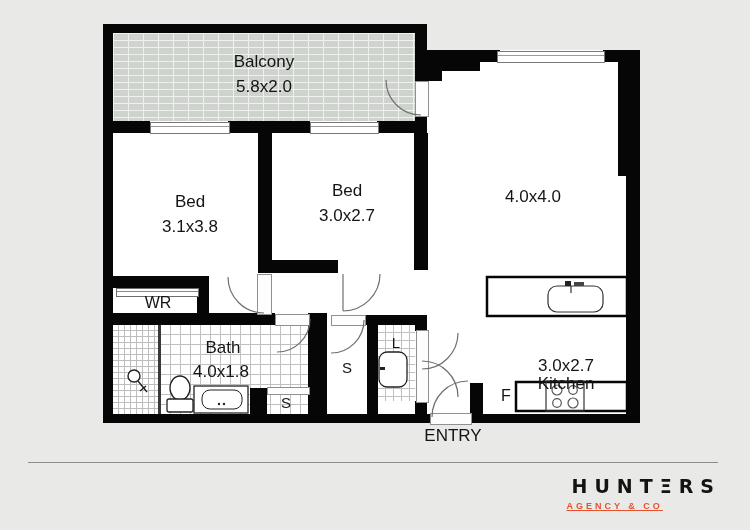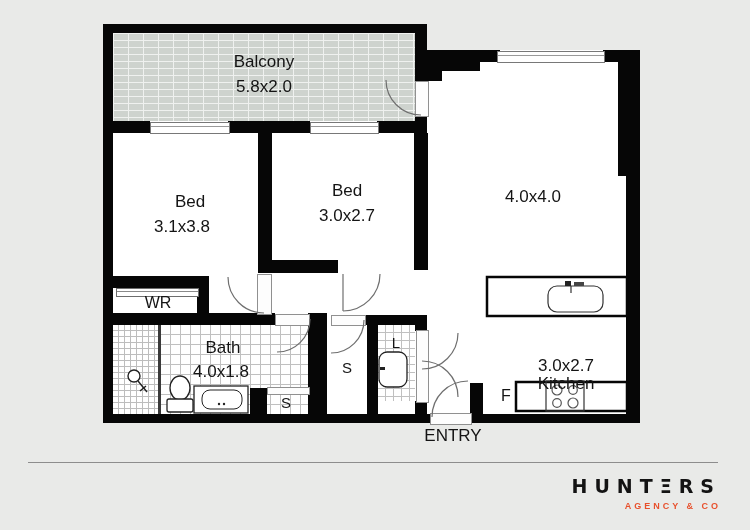--- a/index.html
+++ b/index.html
@@ -25,24 +25,24 @@
                           repeating-linear-gradient(90deg,rgba(0,0,0,0) 0 7px,#c0c0c0 7px 8px);}
   .rail{position:absolute;background:#fff;border:1px solid #6d6d6d;
         background-image:linear-gradient(to bottom,rgba(0,0,0,0) 2px,#8a8a8a 2px,#8a8a8a 3px,rgba(0,0,0,0) 3px);}
   .lbl{position:absolute;transform:translate(-50%,-50%);color:#141414;white-space:nowrap;
        text-align:center;font-size:17px;line-height:1;}
   .lbl.small{font-size:15px;}
   svg.overlay{position:absolute;left:0;top:0;pointer-events:none;}
   .footer-line{position:absolute;left:28px;top:462px;width:690px;height:1px;background:#8d8d8d;}
   .address{position:absolute;left:28px;top:469px;font-size:15px;color:#333;}
   .disclaimer{position:absolute;left:28px;top:493px;font-size:9px;line-height:11px;color:#4d4d4d;}
-  .logo{position:absolute;right:29px;top:475px;text-align:right;}
+  .logo{position:absolute;right:29px;top:475px;text-align:left;}
   .logo .brand{font-family:"DejaVu Sans",sans-serif;font-size:19px;font-weight:600;
                letter-spacing:7px;color:#131313;padding-left:5px;}
-  .logo .tagline{font-size:9px;font-weight:700;letter-spacing:3px;color:#e8512d;margin-top:4px;}
+  .logo .tagline{font-size:9px;font-weight:700;letter-spacing:3px;color:#e8512d;margin-top:4px;text-decoration:underline;}
 </style>
 </head>
 <body>
 
 <div class="stage">
 
   <div class="abs white" style="left:103px;top:24px;width:324px;height:399px;"></div>
   <div class="abs white" style="left:415px;top:50px;width:225px;height:373px;"></div>
 
   <div class="abs brick" style="left:113px;top:33px;width:302px;height:88px;"></div>
@@ -144,21 +144,21 @@
 
     <g stroke="#222" fill="#ffffff" stroke-width="1.3">
       <rect x="379" y="352" width="28" height="35" rx="8"></rect>
       <rect x="380" y="367" width="5" height="3" fill="#222" stroke="none"></rect>
     </g>
   </svg>
 
   <div class="lbl" style="left:264px;top:61px;text-align:center;"><span>Balcony</span></div>
   <div class="lbl" style="left:264px;top:86px;"><span>5.8x2.0</span></div>
   <div class="lbl" style="left:190px;top:201px;"><span>Bed</span></div>
-  <div class="lbl" style="left:182px;top:226px;text-align:center;"><span>3.1x3.8</span></div>
+  <div class="lbl" style="left:190px;top:226px;text-align:center;"><span>3.1x3.8</span></div>
   <div class="lbl" style="left:347px;top:190px;"><span>Bed</span></div>
   <div class="lbl" style="left:347px;top:215px;"><span>3.0x2.7</span></div>
   <div class="lbl" style="left:533px;top:196px;"><span>4.0x4.0</span></div>
   <div class="lbl" style="left:566px;top:341px;margin-top:42px;"><span>Kitchen</span></div>
   <div class="lbl" style="left:566px;top:365px;"><span>3.0x2.7</span></div>
   <div class="lbl" style="left:223px;top:347px;"><span>Bath</span></div>
   <div class="lbl" style="left:221px;top:371px;"><span>4.0x1.8</span></div>
   <div class="lbl" style="left:158px;top:303px;font-size:16px;"><span>WR</span></div>
   <div class="lbl small" style="left:347px;top:367px;"><span>S</span></div>
   <div class="lbl small" style="left:286px;top:402px;"><span>S</span></div>

